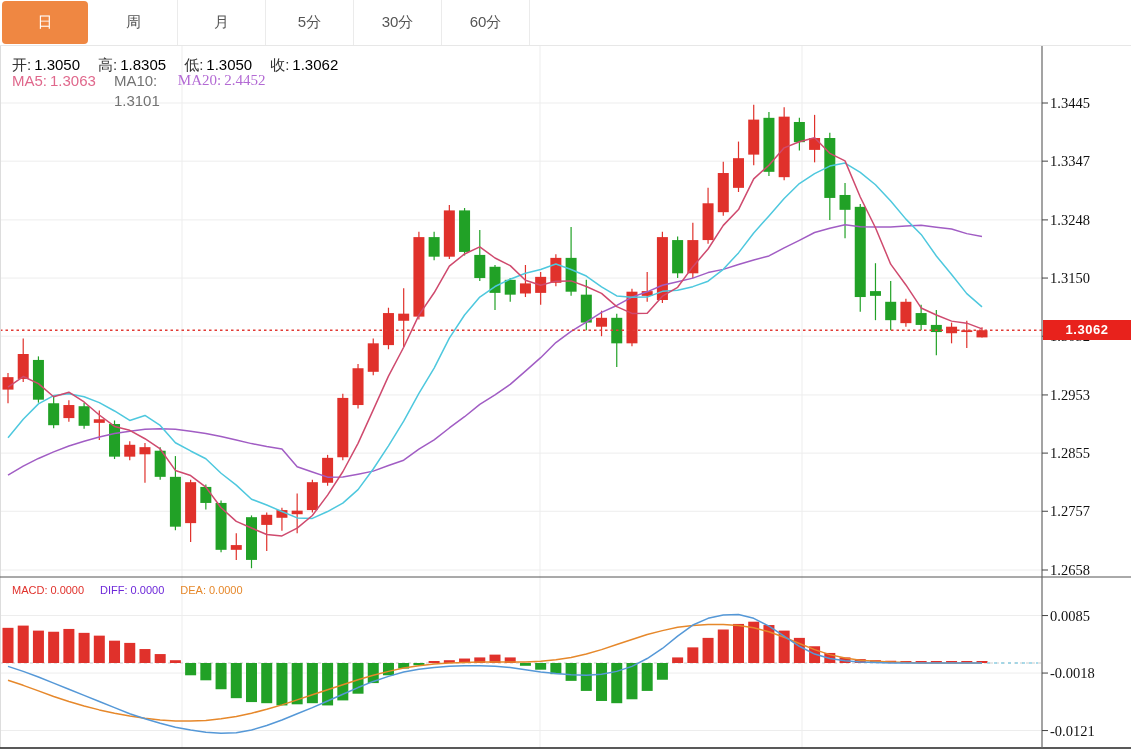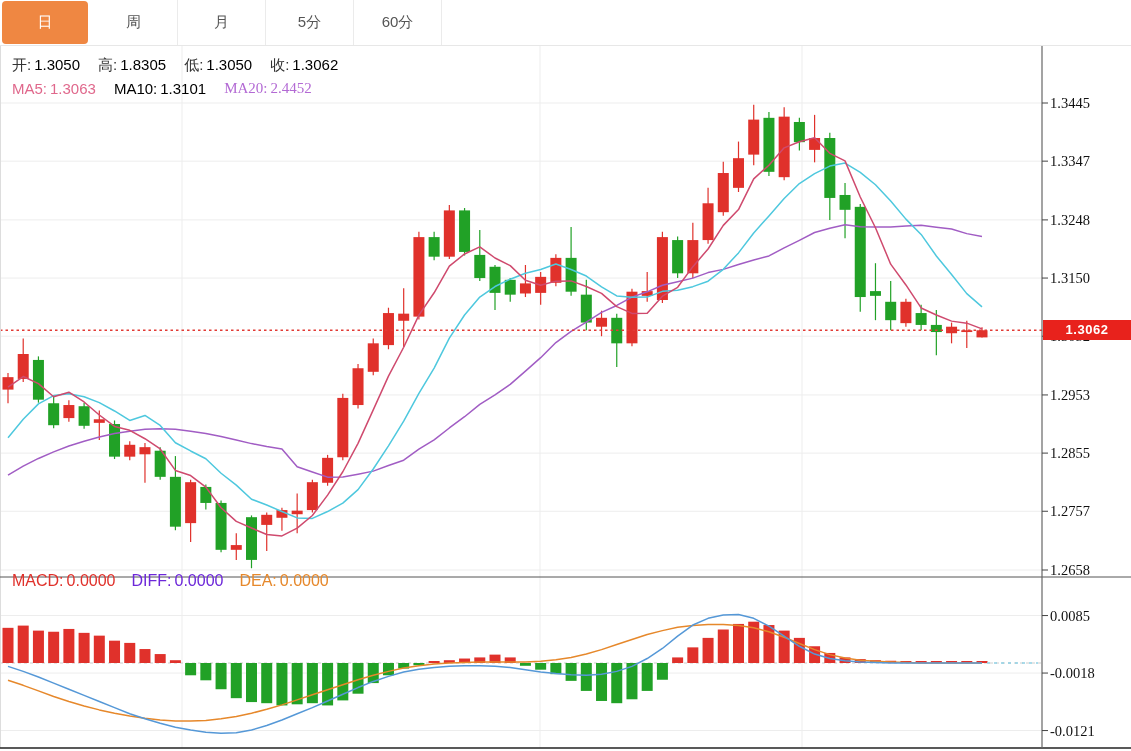--- a/index.html
+++ b/index.html
@@ -280,20 +280,21 @@
         <line x1="1042" y1="730.5485436893204" x2="1048" y2="730.5485436893204" stroke="#444" stroke-width="1"></line>
         <text x="1050" y="735.5485436893204">-0.0121</text>
       </g>
     </svg>
 
   <div class="tabbar">
       <div class="tab active">日</div>
       <div class="tab">周</div>
       <div class="tab">月</div>
       <div class="tab">5分</div>
+      <div class="tab">30分</div>
       <div class="tab">60分</div>
     </div>
 
   <div class="hline" style="top:56px;">
     <span class="hpair">
         <span class="lab">开:</span>
         <span class="val-red">1.3050</span>
       </span>
     <span class="hpair">
         <span class="lab">高:</span>
@@ -302,36 +303,36 @@
     <span class="hpair">
         <span class="lab">低:</span>
         <span class="val-red">1.3050</span>
       </span>
     <span class="hpair">
         <span class="lab">收:</span>
         <span class="val-red">1.3062</span>
       </span>
   </div>
 
-  <div class="hline" style="top:80px;">
+  <div class="hline" style="top:72px;">
     <span class="hpair" style="color:#e0688c;">
         <span>MA5:</span>
         <span>1.3063</span>
       </span>
-    <span class="hpair" style="color:#000000;">
+    <span class="hpair" style="color:#737373;flex-direction:column;">
         <span>MA10:</span>
         <span>1.3101</span>
       </span>
     <span class="hpair" style="color:#b36ad4;font-family:Liberation Serif, serif;">
         <span>MA20:</span>
         <span>2.4452</span>
       </span>
   </div>
 
-  <div class="hline" style="top:572px;gap:16px;font-size:16px;">
+  <div class="hline" style="top:584px;gap:16px;font-size:11px;">
     <span class="hpair" style="color:#e0312b;">
         <span>MACD:</span>
         <span>0.0000</span>
       </span>
     <span class="hpair" style="color:#6d28d9;">
         <span>DIFF:</span>
         <span>0.0000</span>
       </span>
     <span class="hpair" style="color:#e6882b;">
         <span>DEA:</span>

